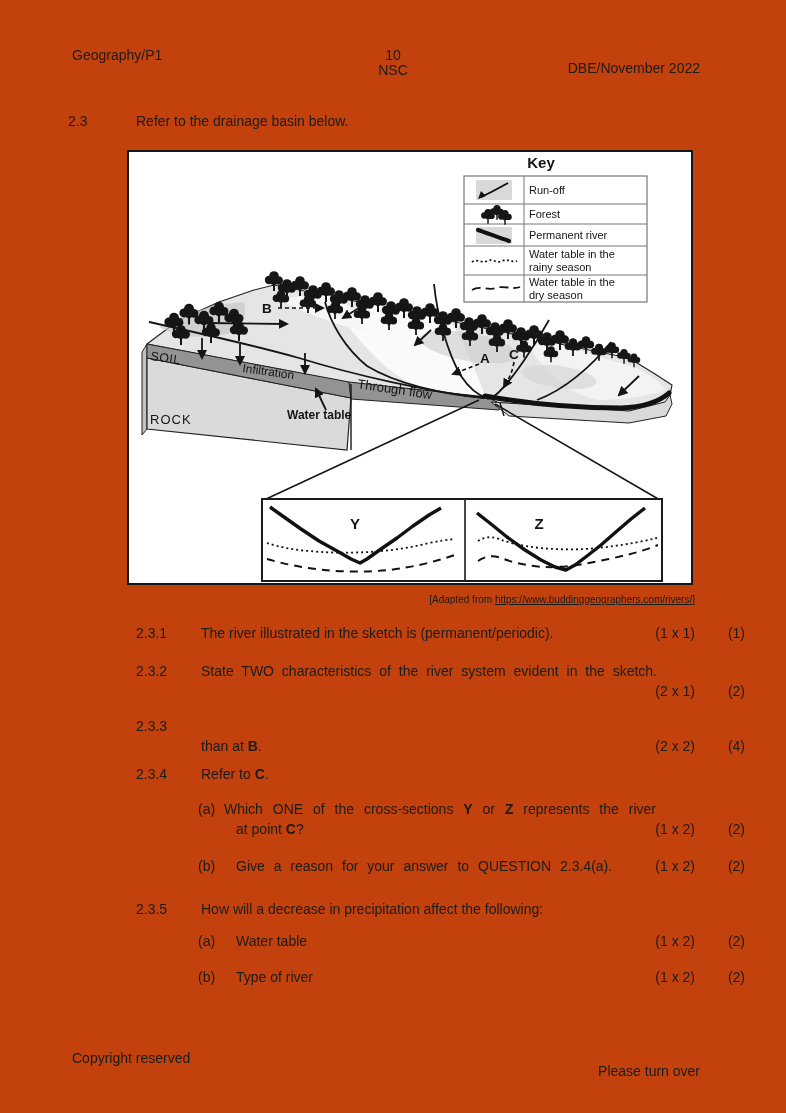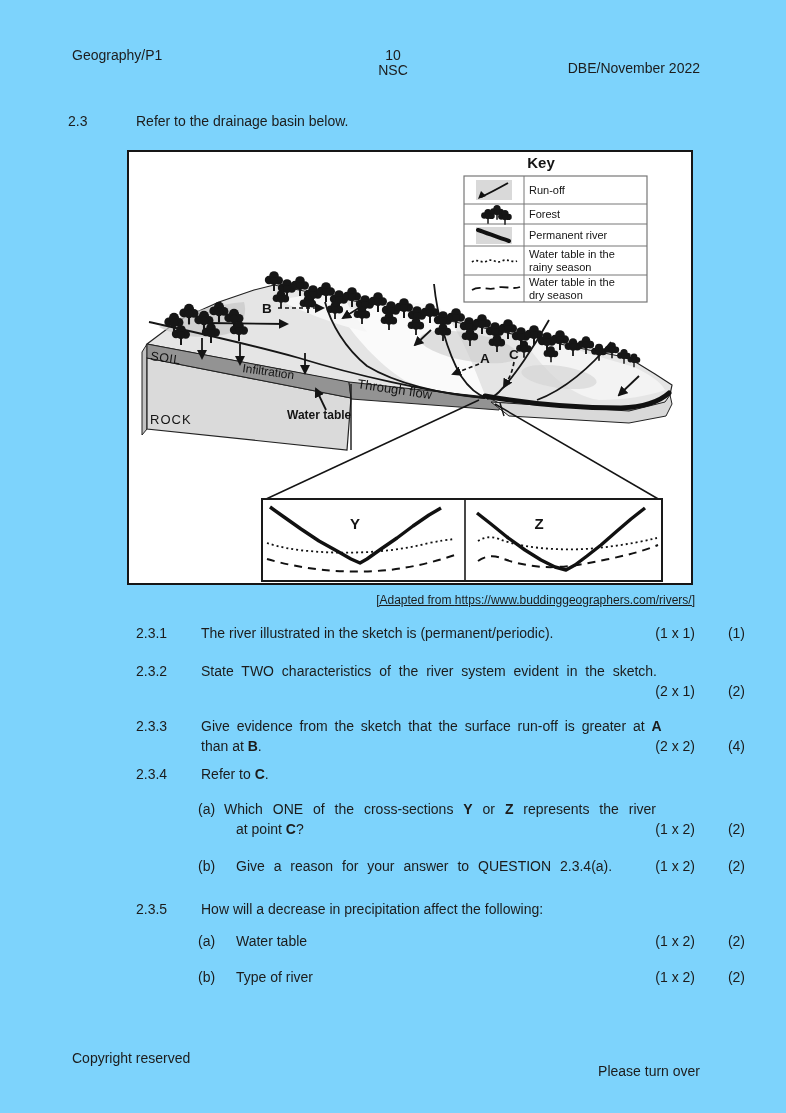--- a/index.html
+++ b/index.html
@@ -1,28 +1,28 @@
 <!DOCTYPE html>
 <html><head>
 <meta charset="utf-8">
 <style>
   html,body{margin:0;padding:0;background:#888;}
-  .page{position:relative;width:786px;height:1113px;background:#7dd3fc;
+  .page{position:relative;width:786px;height:1113px;background:#c2410c;
         font-family:"Liberation Sans",sans-serif;font-size:14px;color:#1c1c1c;
         margin:0 auto;overflow:hidden;}
   .abs{position:absolute;white-space:nowrap;line-height:17px;}
   .center{text-align:center;}
   .right{text-align:right;margin-top:13px;}
   .calc{position:absolute;left:595px;width:100px;text-align:right;line-height:17px;}
   .marks{position:absolute;left:665px;width:80px;text-align:right;line-height:17px;}
   .figure-box{position:absolute;left:127px;top:150px;width:566px;height:435px;
               border:2px solid #161616;box-sizing:border-box;background:#fff;}
   .figure-box svg{display:block;width:562px;height:431px;}
   .caption{position:absolute;left:280px;top:592px;width:415px;text-align:right;
-           font-size:12px;line-height:16px;text-decoration:underline;}
+           font-size:10px;line-height:16px;}
   .caption .lnk{text-decoration:underline;}
   svg text{font-family:"Liberation Sans",sans-serif;fill:#141414;}
   b{font-weight:bold;}
 </style>
 </head>
 <body>
 
 <div class="page">
 
   <div class="abs" style="left:72px;top:47px">Geography/P1</div>
@@ -219,21 +219,20 @@
   <div class="abs" style="left:201px;top:625px">The river illustrated in the sketch is (permanent/periodic).</div>
   <div class="calc" style="top:625px">(1 x 1)</div>
   <div class="marks" style="top:625px">(1)</div>
 
   <div class="abs" style="left:136px;top:663px">2.3.2</div>
   <div class="abs" style="left:201px;top:663px;word-spacing:4px">State TWO characteristics of the river system evident in the sketch.</div>
   <div class="calc" style="top:683px">(2 x 1)</div>
   <div class="marks" style="top:683px">(2)</div>
 
   <div class="abs" style="left:136px;top:718px">2.3.3</div>
-  <div class="abs" style="left:201px;top:718px;word-spacing:3px"><span>Give evidence from the sketch that the surface run-off is greater at </span><b>A</b></div>
   <div class="abs" style="left:201px;top:738px"><span>than at </span><b>B</b><span>.</span></div>
   <div class="calc" style="top:738px">(2 x 2)</div>
   <div class="marks" style="top:738px">(4)</div>
 
   <div class="abs" style="left:136px;top:766px">2.3.4</div>
   <div class="abs" style="left:201px;top:766px"><span>Refer to </span><b>C</b><span>.</span></div>
 
   <div class="abs" style="left:198px;top:801px">(a)</div>
   <div class="abs" style="left:224px;top:801px;word-spacing:6px"><span>Which ONE of the cross-sections </span><b>Y</b><span> or </span><b>Z</b><span> represents the river</span></div>
   <div class="abs" style="left:236px;top:821px"><span>at point </span><b>C</b><span>?</span></div>

